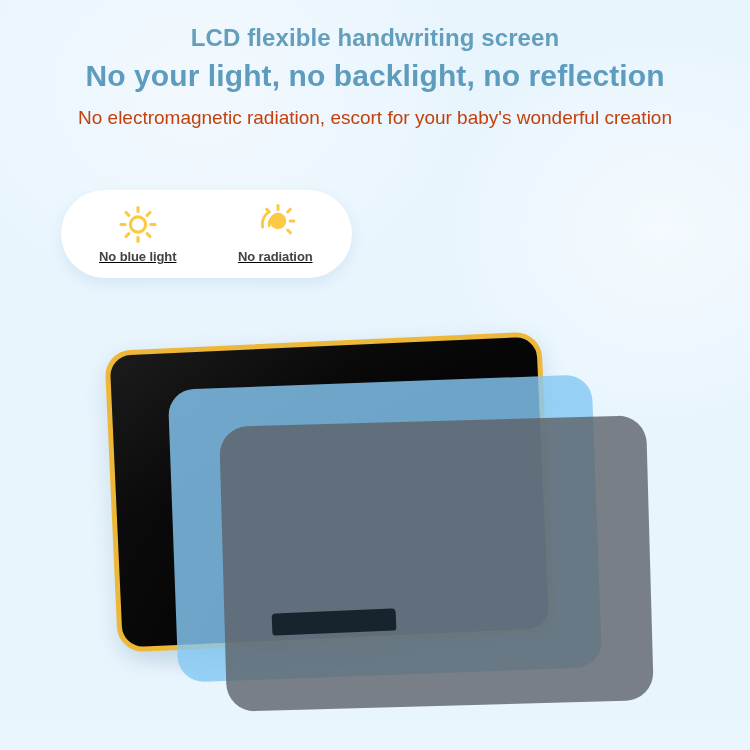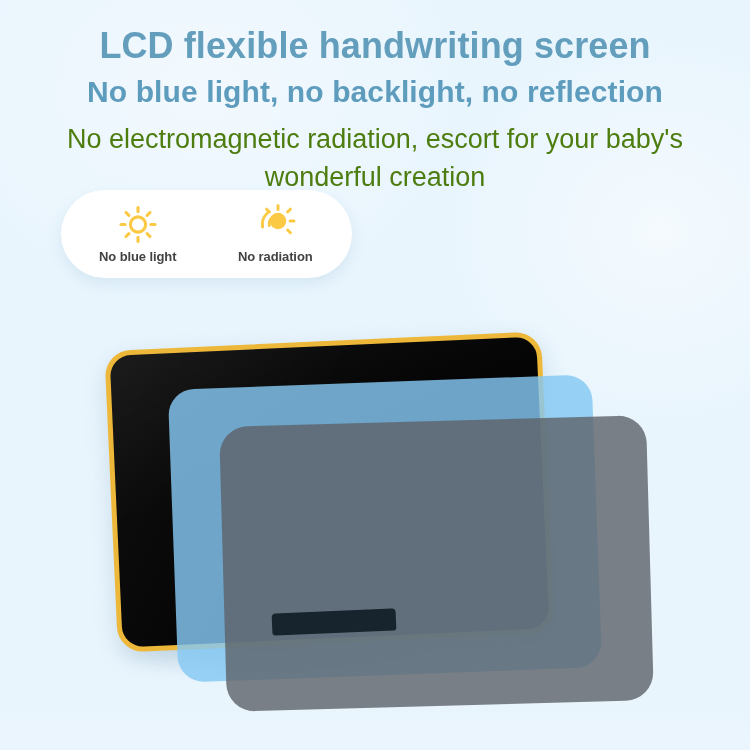--- a/index.html
+++ b/index.html
@@ -46,59 +46,60 @@
 
   
   .headings {
     position: absolute;
     left: 0;
     top: 22px;
     width: 750px;
     text-align: center;
   }
   .headline-1 {
-    font-size: 36px;
+    font-size: 24px;
     font-weight: bold;
     color: #639ebd;
     letter-spacing: 0.1px;
     line-height: 1.34;
     margin: 0;
   }
   .headline-2 {
     font-size: 30px;
     font-weight: bold;
     color: #5e9cbe;
     letter-spacing: 0.1px;
     line-height: 1.34;
     margin: 2px 0 0 0;
   }
   .subhead {
-    font-size: 27px;
+    font-size: 19px;
     font-weight: normal;
-    color: #4d7c0f;
+    color: #c2410c;
     line-height: 1.4;
     margin: 9px auto 16px auto;
     width: 690px;
   }
 
   
   .pill {
     position: absolute;
     left: 61px;
     top: 190px;
     width: 291px;
     height: 88px;
     background: #ffffff;
     border-radius: 44px;
     box-shadow: 0 6px 14px rgba(120,170,200,0.18);
     display: flex;
     align-items: center;
     justify-content: space-around;
     padding: 1px 8px;
     box-sizing: border-box;
+    text-decoration: underline;
   }
   .pill-item {
     display: flex;
     flex-direction: column;
     align-items: center;
     justify-content: center;
     width: 130px;
   }
   .pill-icon {
     width: 44px;
@@ -207,21 +208,21 @@
 </head>
 <body>
 
 <div id="poster">
 
   <div class="bg-glow-top"></div>
   <div class="bg-glow-right"></div>
 
   <div class="headings">
     <p class="headline-1">LCD flexible handwriting screen</p>
-    <p class="headline-2">No blue light, no backlight, no reflection</p>
+    <p class="headline-2">No your light, no backlight, no reflection</p>
     <p class="subhead">No electromagnetic radiation, escort for your baby's wonderful creation</p>
   </div>
 
   <div class="pill">
 
     <div class="pill-item">
       <svg class="pill-icon" viewBox="0 0 44 40">
         <g stroke="#fbc943" stroke-width="3.1" stroke-linecap="round" fill="none">
           <circle cx="22" cy="20.5" r="7.6"></circle>
           <line x1="22" y1="3.5" x2="22" y2="7.6"></line>

